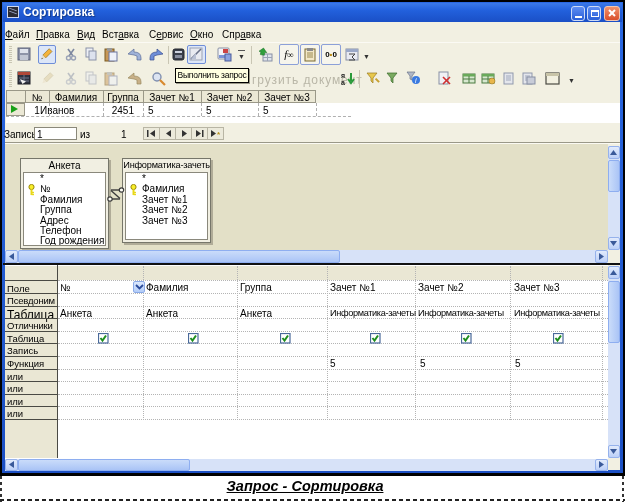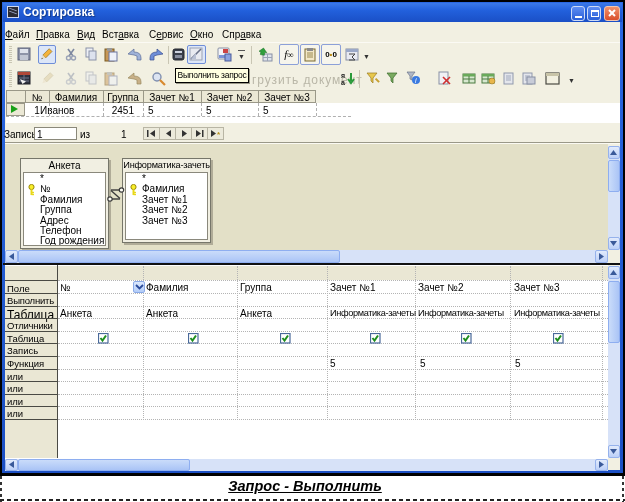--- a/index.html
+++ b/index.html
@@ -466,21 +466,21 @@
 
 <div id="grid">
 <div class="a" style="left:3px;top:263px;width:617px;height:2px;background:#111"></div>
 <div class="a" style="left:5px;top:265px;width:603px;height:194px;background:#fff"></div>
 <div class="a" style="left:5px;top:266px;width:603px;height:14px;background:#eae7d4"></div>
 
 <div class="a" style="left:5px;top:280px;width:52px;height:178px;background:#eae7d4"></div>
 <div class="a" style="left:57px;top:265px;width:1px;height:193px;background:#4a4a44"></div>
 
 <div class="a" style="left:7px;top:283px;font-size:9.5px">Поле</div>
-<div class="a" style="left:7px;top:295px;font-size:9.5px;letter-spacing:-0.2px">Выполнить</div>
+<div class="a" style="left:7px;top:295px;font-size:9.5px;letter-spacing:-0.2px">Псевдоним</div>
 <div class="a" style="left:7px;top:308px;font-size:12px">Таблица</div>
 <div class="a" style="left:7px;top:320px;font-size:9.5px;letter-spacing:-0.2px">Отличники</div>
 <div class="a" style="left:7px;top:333px;font-size:9.5px">Таблица</div>
 <div class="a" style="left:7px;top:345px;font-size:9.5px">Запись</div>
 <div class="a" style="left:7px;top:358px;font-size:9.5px">Функция</div>
 <div class="a" style="left:7px;top:371px;font-size:9.5px">или</div>
 <div class="a" style="left:7px;top:383px;font-size:9.5px">или</div>
 <div class="a" style="left:7px;top:396px;font-size:9.5px">или</div>
 <div class="a" style="left:7px;top:408px;font-size:9.5px">или</div>
 
@@ -583,14 +583,14 @@
 <div class="a" style="left:18px;top:459px;width:172px;height:12px;background:linear-gradient(#cadcfa,#aac4f6);border:1px solid #8eaef0;border-radius:2px"></div>
 <div class="a" style="left:595px;top:459px;width:13px;height:12px;background:linear-gradient(#e2ebfc,#bcd0f8);border:1px solid #96b2ec;border-radius:2px"></div>
 <svg class="a" style="left:599px;top:461px" width="5" height="7">
       <polygon points="0,0 5,3.5 0,7" fill="#3a5a9a"></polygon>
     </svg>
 </div>
 
 <div class="a" style="left:0;top:476px;width:625px;height:26px;background:#fff"></div>
 <div class="a" style="left:0;top:476px;width:2px;height:26px;background:repeating-linear-gradient(#333 0 3px,#fff 3px 6px)"></div>
 <div class="a" style="left:622px;top:476px;width:2px;height:26px;background:repeating-linear-gradient(#333 0 3px,#fff 3px 6px)"></div>
-<div class="a" style="left:0;top:478px;width:610px;text-align:center;font-size:14.5px;font-weight:bold;font-style:italic"><u>Запрос - Выполнить</u></div>
+<div class="a" style="left:0;top:478px;width:610px;text-align:center;font-size:14.5px;font-weight:bold;font-style:italic"><u>Запрос - Сортировка</u></div>
 <div class="a" style="left:0;top:499px;width:625px;height:2px;background:repeating-linear-gradient(90deg,#222 0 4px,#fff 4px 7px)"></div>
 
 </body></html>

